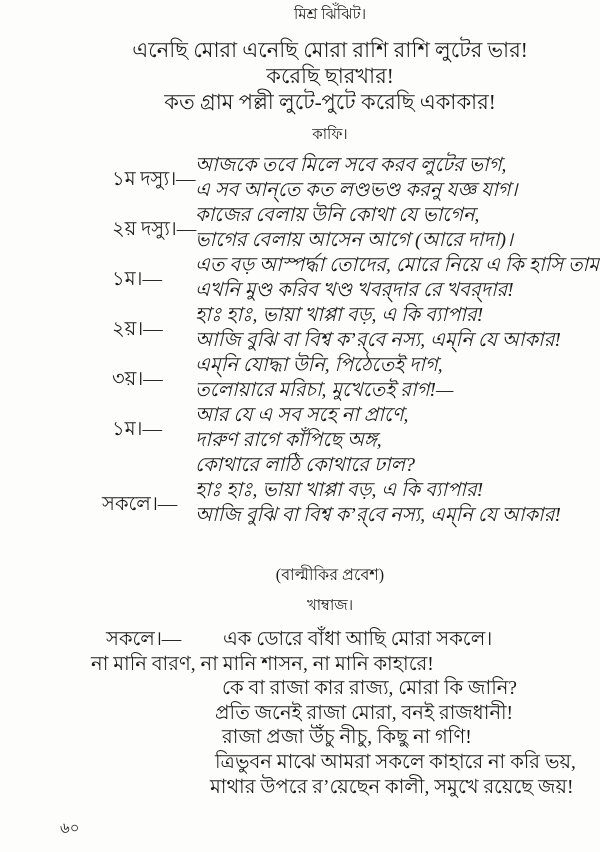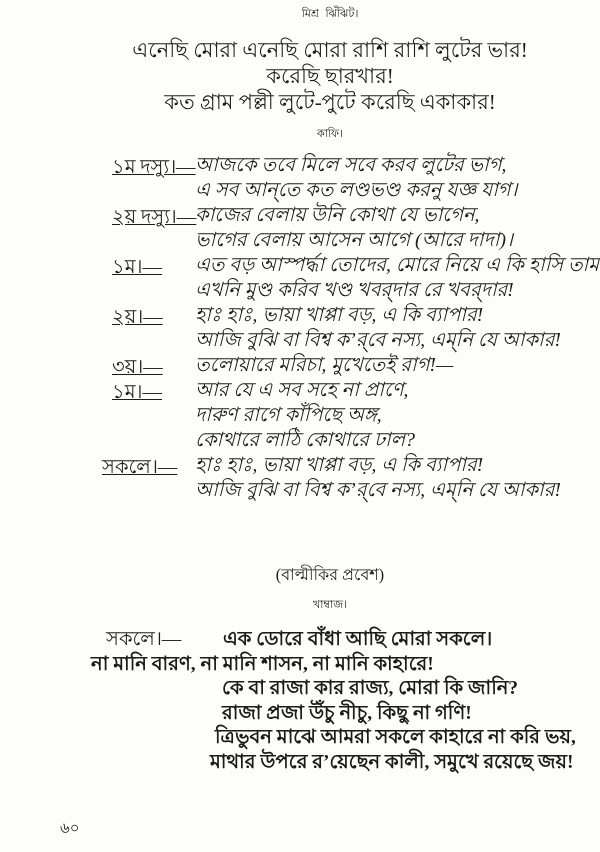--- a/index.html
+++ b/index.html
@@ -18,23 +18,22 @@
   }
   
   .center-band {
     position: absolute;
     left: 85px;
     right: 25px;
     text-align: center;
     white-space: nowrap;
   }
   .raga {
-    font-size: 11px;
+    font-size: 15px;
     line-height: 20px;
-    font-family: Liberation Mono, monospace;
   }
   .raga-1 { top: 4px; }
   .raga-2 { top: 124px; }
   .raga-3 { top: 595px; }
   .verse {
     top: 37px;
     font-size: 21px;
     line-height: 26px;
   }
   .stage-direction {
@@ -47,41 +46,40 @@
     top: 152px;
     left: 0;
     right: 0;
     font-size: 19.5px;
     line-height: 25px;
   }
   .turn { position: relative; padding-left: 195px; }
   .turn .speaker {
     position: absolute;
     left: 112px;
-    top: 2px;
+    top: 14px;
     white-space: nowrap;
-    text-decoration: underline;
   }
   .turn.turn-all .speaker { left: 102px; }
   .dline { white-space: nowrap; font-style: italic; }
   .song {
     position: absolute;
     top: 627px;
     left: 0;
     right: 0;
     font-size: 19.5px;
     line-height: 24.6px;
   }
   .song .speaker {
     position: absolute;
     left: 106px;
     top: 0;
     white-space: nowrap;
   }
-  .sline { white-space: nowrap; font-weight: bold; }
+  .sline { white-space: nowrap; }
   .sline.l1 { margin-left: 223px; }
   .sline.l2 { margin-left: 91px; }
   .sline.l3 { margin-left: 222px; }
   .sline.l4 { margin-left: 215px; }
   .sline.l5 { margin-left: 222px; }
   .sline.l6 { margin-left: 215px; }
   .sline.l7 { margin-left: 210px; }
   .page-number {
     position: absolute;
     left: 20px;
@@ -126,20 +124,21 @@
     </div>
 
     <div class="turn">
       <span class="speaker">২য়।—</span>
       <div class="dline">হাঃ হাঃ, ভায়া খাপ্পা বড়, এ কি ব্যাপার!</div>
       <div class="dline">আজি বুঝি বা বিশ্ব ক’র্‌বে নস্য, এম্‌নি যে আকার!</div>
     </div>
 
     <div class="turn">
       <span class="speaker">৩য়।—</span>
+      <div class="dline">এম্‌নি যোদ্ধা উনি, পিঠেতেই দাগ,</div>
       <div class="dline">তলোয়ারে মরিচা, মুখেতেই রাগ!—</div>
     </div>
 
     <div class="turn">
       <span class="speaker">১ম।—</span>
       <div class="dline">আর যে এ সব সহে না প্রাণে,</div>
       <div class="dline">দারুণ রাগে কাঁপিছে অঙ্গ,</div>
       <div class="dline">কোথারে লাঠি কোথারে ঢাল?</div>
     </div>
 
@@ -153,20 +152,21 @@
 
   <div class="center-band raga raga-3">খাম্বাজ।</div>
 
   <div class="center-band stage-direction">(বাল্মীকির প্রবেশ)</div>
 
   <div class="song">
     <span class="speaker">সকলে।—</span>
     <div class="sline l1">এক ডোরে বাঁধা আছি মোরা সকলে।</div>
     <div class="sline l2">না মানি বারণ, না মানি শাসন, না মানি কাহারে!</div>
     <div class="sline l3">কে বা রাজা কার রাজ্য, মোরা কি জানি?</div>
+    <div class="sline l4">প্রতি জনেই রাজা মোরা, বনই রাজধানী!</div>
     <div class="sline l5">রাজা প্রজা উঁচু নীচু, কিছু না গণি!</div>
     <div class="sline l6">ত্রিভুবন মাঝে আমরা সকলে কাহারে না করি ভয়,</div>
     <div class="sline l7">মাথার উপরে র’য়েছেন কালী, সমুখে রয়েছে জয়!</div>
   </div>
 
   <div class="page-number">৬০</div>
 
 </div>
 
 </body></html>

